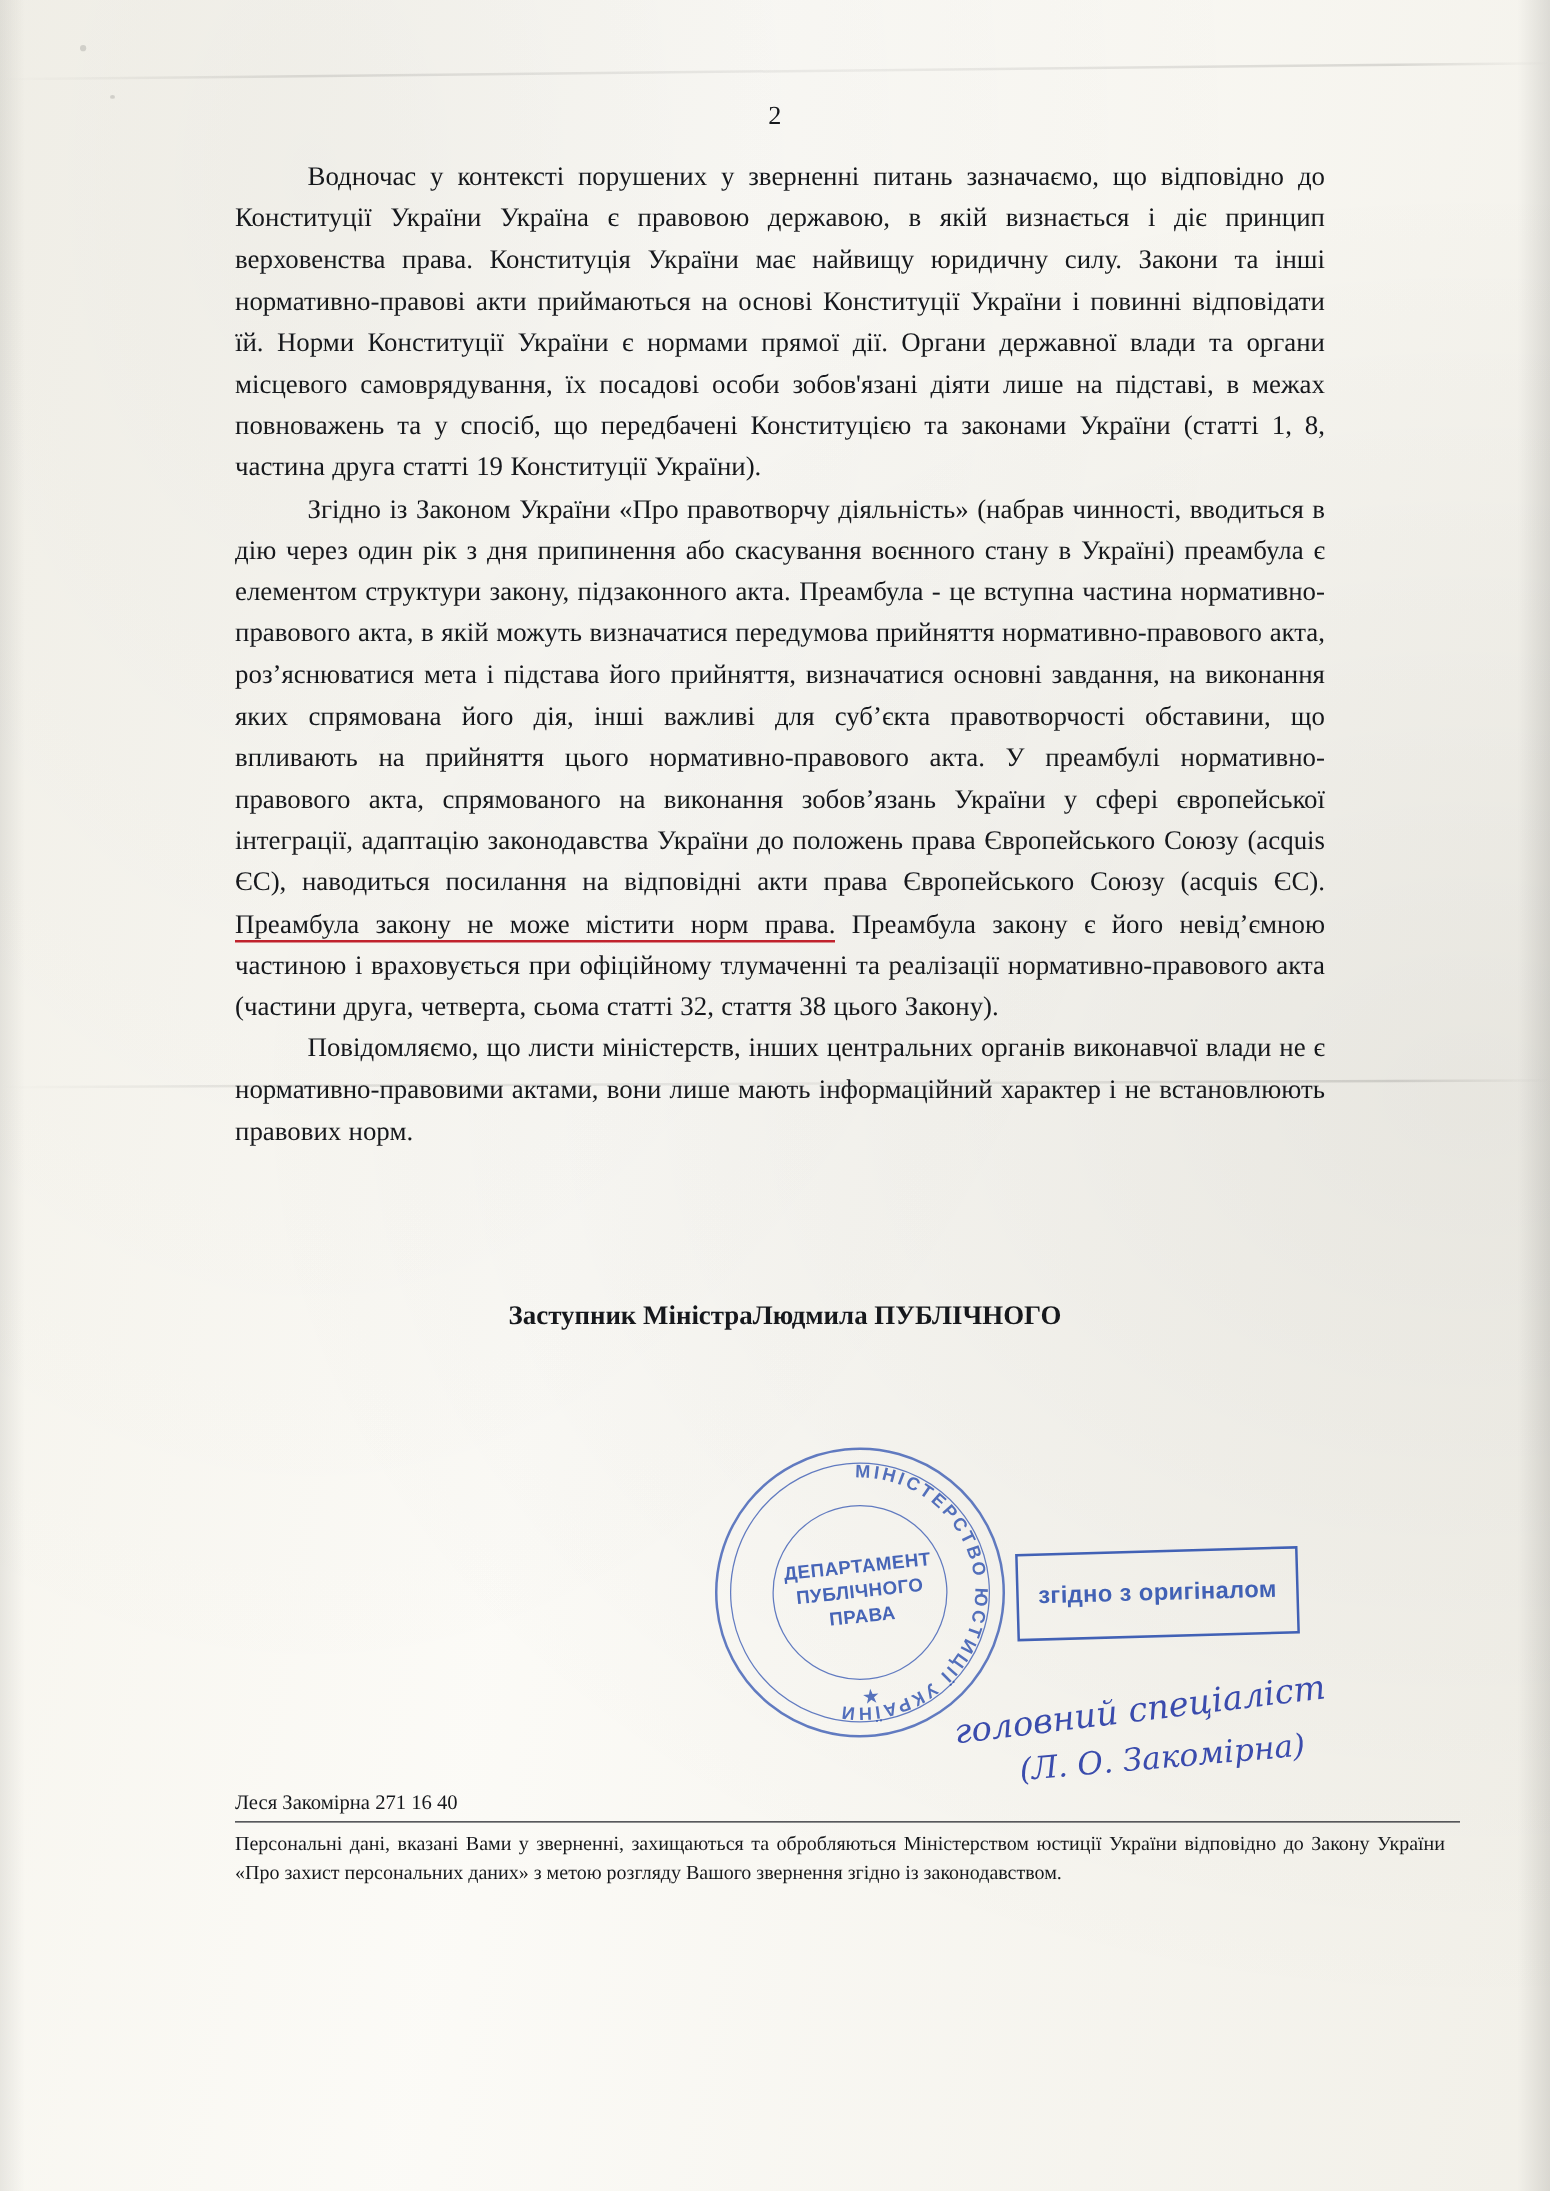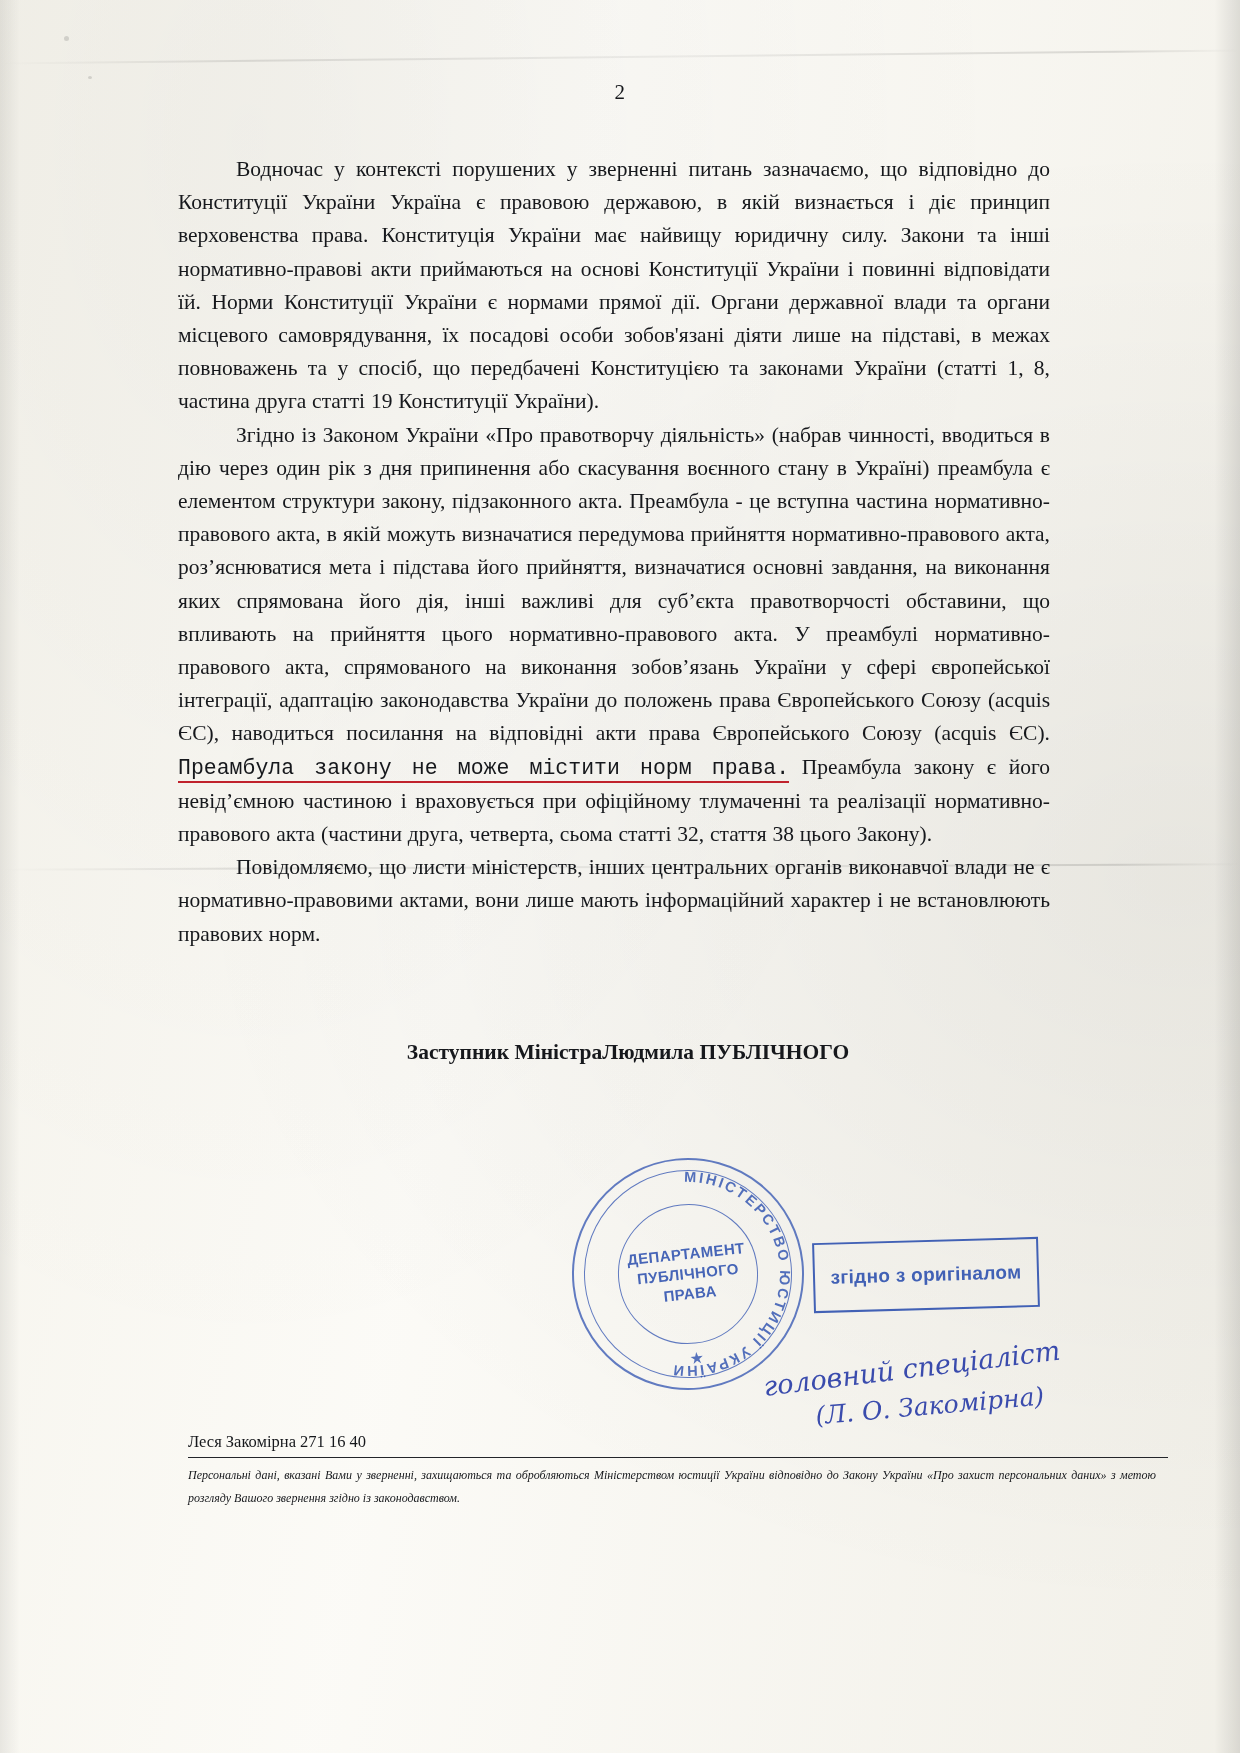--- a/index.html
+++ b/index.html
@@ -58,39 +58,37 @@
     left: 0;
     width: 100%;
     text-align: center;
     font-size: 21px;
     letter-spacing: 0.5px;
   }
 
   .body-text {
     position: absolute;
     top: 125px;
-    left: 178px;
+    left: 188px;
     width: 872px;
-    margin-top: 28px;
   }
   .body-text p {
     margin: 0;
     text-indent: 58px;
     text-align: justify;
     font-size: 21.5px;
     line-height: 33.2px;
     word-spacing: 0.5px;
   }
   .body-text p + p { margin-top: 0; }
 
   .hl {
     background: linear-gradient(transparent 86%, rgba(196, 30, 40, 0.0) 86%);
     border-bottom: 2px solid #c0222c;
     padding-bottom: 1px;
-    font-family: Liberation Mono, monospace;
   }
 
   .signature-row {
     position: absolute;
     top: 1040px;
     left: 188px;
     width: 880px;
     display: flex;
     justify-content: center;
     align-items: baseline;
@@ -196,25 +194,24 @@
   }
   .footer-contact {
     font-size: 16.5px;
     padding-bottom: 3px;
   }
   .footer-rule {
     border-top: 1.5px solid #23252a;
     margin: 2px 0 6px 0;
   }
   .footer-note {
-    font-size: 12px;
+    font-size: 16px;
     line-height: 23px;
     text-align: justify;
     width: 968px;
-    font-style: italic;
   }
 
   .speck { position: absolute; background: rgba(0,0,0,0.13); border-radius: 50%; pointer-events: none; }
 </style>
 </head>
 <body>
 
 <div class="page">
 
   <div class="paper-tint"></div>

